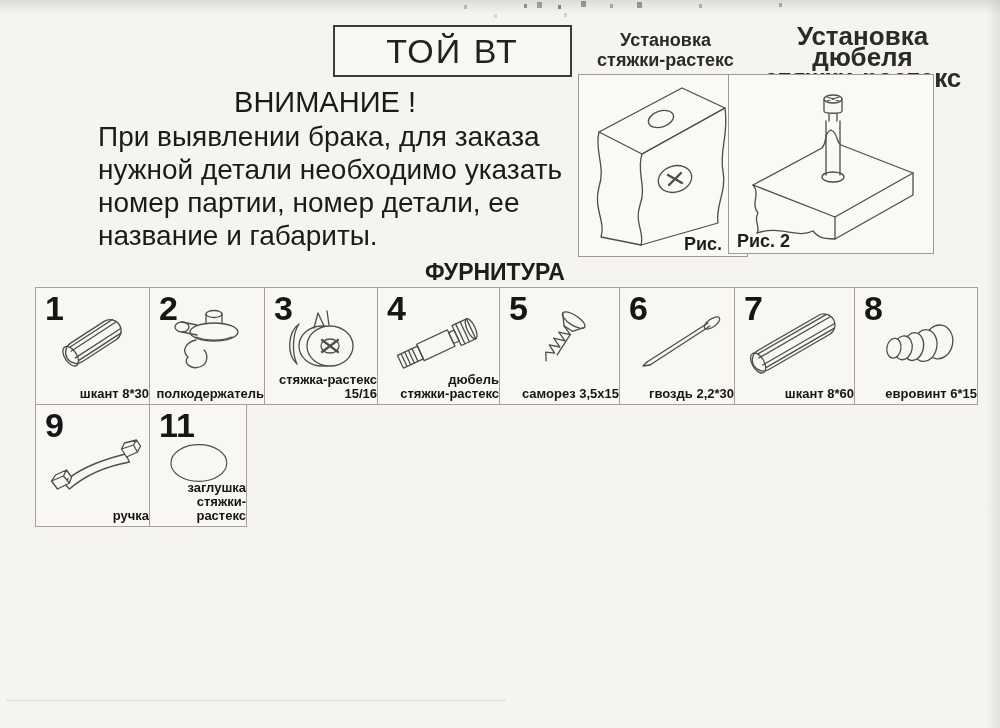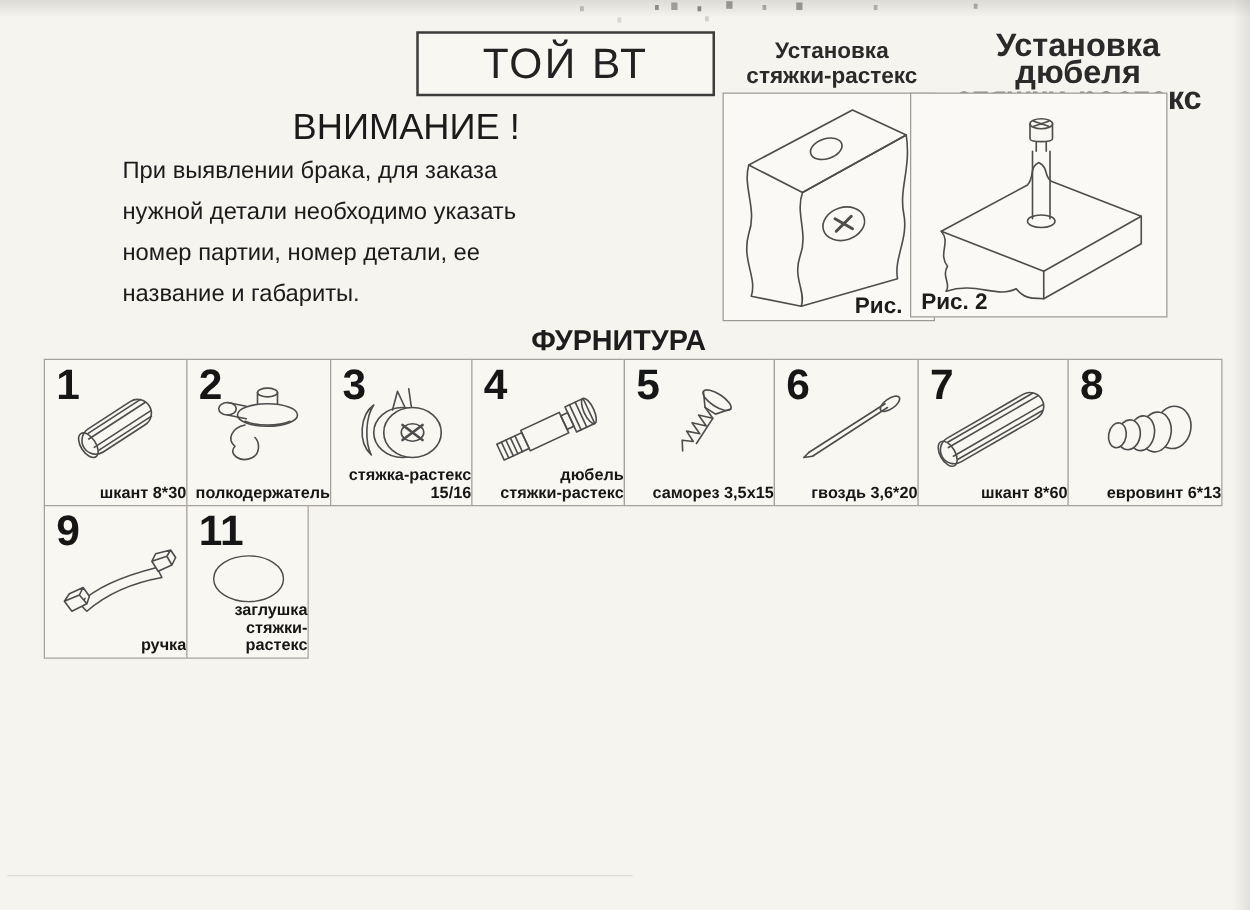--- a/index.html
+++ b/index.html
@@ -24,21 +24,21 @@
     255px -1px 0 0 rgba(70,70,72,.4), -60px 1px 0 0 rgba(70,70,72,.3),
     -30px 10px 0 0 rgba(120,120,120,.25), 40px 9px 0 0 rgba(120,120,120,.3);}
   
   .title-box{position:absolute;left:333px;top:25px;width:235px;height:48px;
     border:2px solid #3c3c3c;background:#f8f7f2;display:flex;align-items:center;justify-content:center;}
   .title-box span{font-size:34px;letter-spacing:2px;color:#222;}
   
   .warn-head{position:absolute;left:95px;top:86px;width:460px;text-align:center;
     font-size:29px;color:#1b1b1b;}
   .warn-body{position:absolute;left:98px;top:120px;width:480px;
-    font-size:19px;line-height:33px;color:#1b1b1b;}
+    font-size:28px;line-height:33px;color:#1b1b1b;}
   
   .fig-head{position:absolute;text-align:center;font-weight:bold;color:#2a2a2a;}
   .fig1-head{left:583px;top:30px;width:165px;font-size:18px;line-height:20px;}
   .fig2-head{left:760px;top:26px;width:205px;font-size:26px;line-height:21px;}
   
   .fig-box{position:absolute;border:1px solid #9d9a93;background:#faf9f5;}
   .fig1-box{left:578px;top:74px;width:168px;height:181px;}
   .fig2-box{left:728px;top:74px;width:204px;height:178px;}
   .fig-cap{position:absolute;bottom:1px;font-weight:bold;font-size:18px;color:#1d1d1d;}
   .cap1{right:10px;}
@@ -189,21 +189,21 @@
       <div class="lbl">саморез 3,5х15</div>
     </div>
 
     <div class="cell" style="width:116px">
       <div class="num">6</div>
       <svg class="art" viewBox="0 0 110 72" preserveAspectRatio="xMidYMid meet">
         <path class="sk" d="M25,58 L86,19 M28,61 L88,22"></path>
         <path class="sk" d="M25,58 L21,62 L28,61"></path>
         <ellipse class="sk" cx="90" cy="19" rx="9" ry="4" transform="rotate(-35 90 19)"></ellipse>
       </svg>
-      <div class="lbl">гвоздь 3,6*20</div>
+      <div class="lbl">гвоздь 2,2*30</div>
     </div>
 
     <div class="cell" style="width:121px">
       <div class="num">7</div>
       <svg class="art" viewBox="0 0 110 72" preserveAspectRatio="xMidYMid meet">
         <g transform="rotate(-30 55 38)">
           <rect class="sk" x="8" y="27" width="92" height="22" rx="11"></rect>
           <ellipse class="sk" cx="13" cy="38" rx="6" ry="11"></ellipse>
           <path class="sk" d="M18,30 L96,30 M16,34 L99,34 M16,42 L99,42 M18,46 L96,46"></path>
         </g>
@@ -215,21 +215,21 @@
       <div class="num">8</div>
       <svg class="art" viewBox="0 0 110 72" preserveAspectRatio="xMidYMid meet">
         <g transform="rotate(10 55 40)">
           <ellipse class="skf" cx="77" cy="34" rx="14" ry="17"></ellipse>
           <ellipse class="skf" cx="64" cy="40" rx="12" ry="16"></ellipse>
           <ellipse class="skf" cx="53" cy="43" rx="10" ry="14"></ellipse>
           <ellipse class="skf" cx="43" cy="46" rx="9" ry="12"></ellipse>
           <ellipse class="skf" cx="34" cy="48" rx="7" ry="10"></ellipse>
         </g>
       </svg>
-      <div class="lbl">евровинт 6*13</div>
+      <div class="lbl">евровинт 6*15</div>
     </div>
 
   </div>
   <div class="frow frow2">
 
     <div class="cell" style="width:115px">
       <div class="num">9</div>
       <svg class="art" viewBox="0 0 110 76" preserveAspectRatio="xMidYMid meet">
         <path class="sk" d="M26,58 C42,42 68,34 88,29 L92,37 C70,41 48,50 32,64 Z"></path>
         <path class="skf" d="M14,56 L26,51 L32,58 L20,64 Z M14,56 L18,50 L29,45 L26,51 Z M29,45 L34,52 L32,58"></path>

